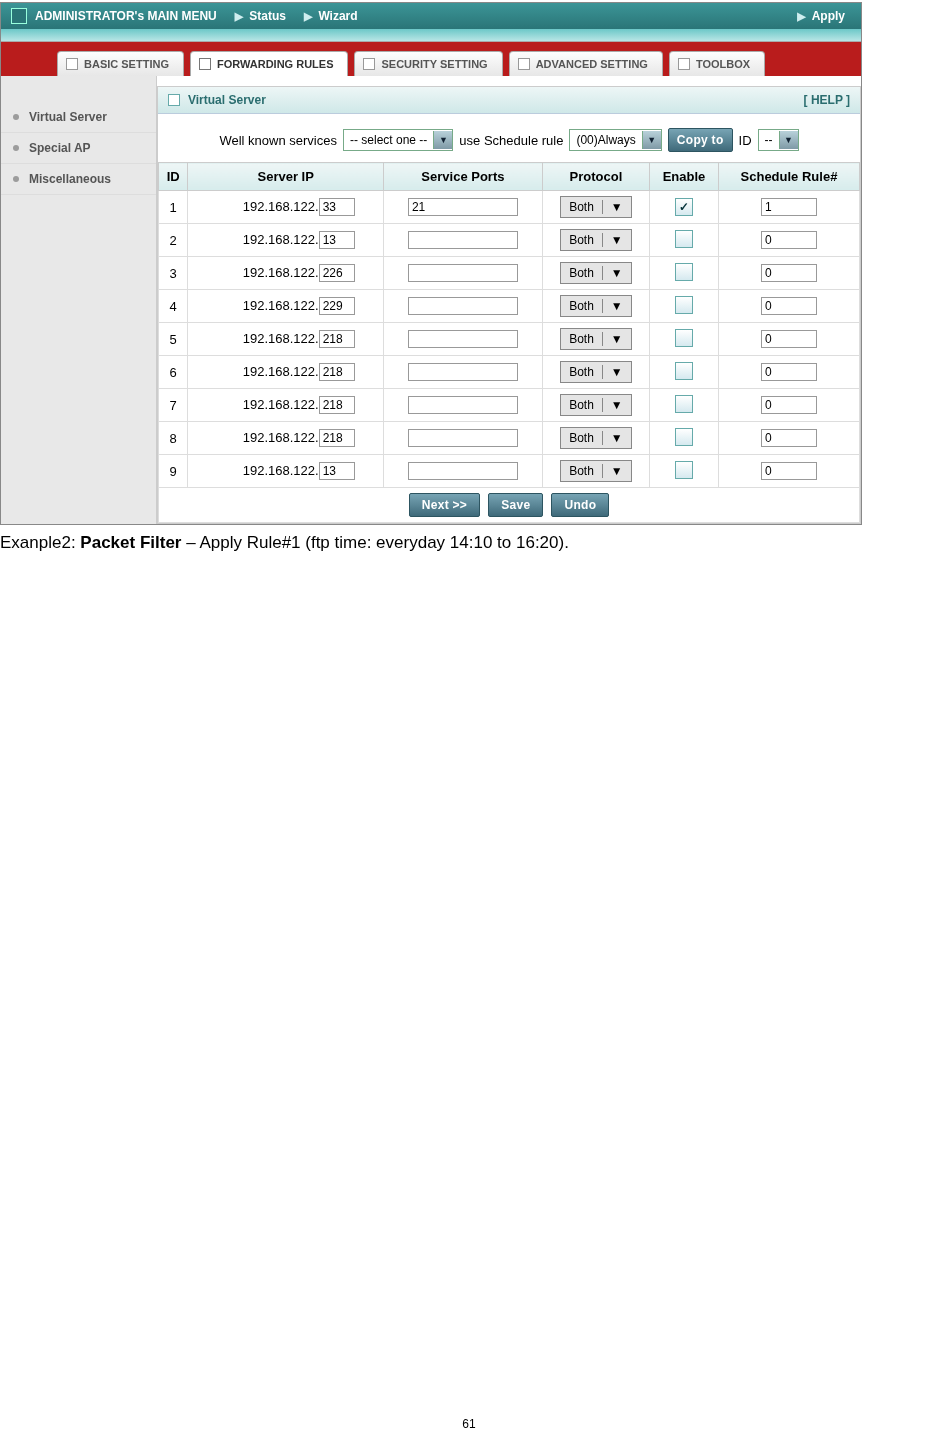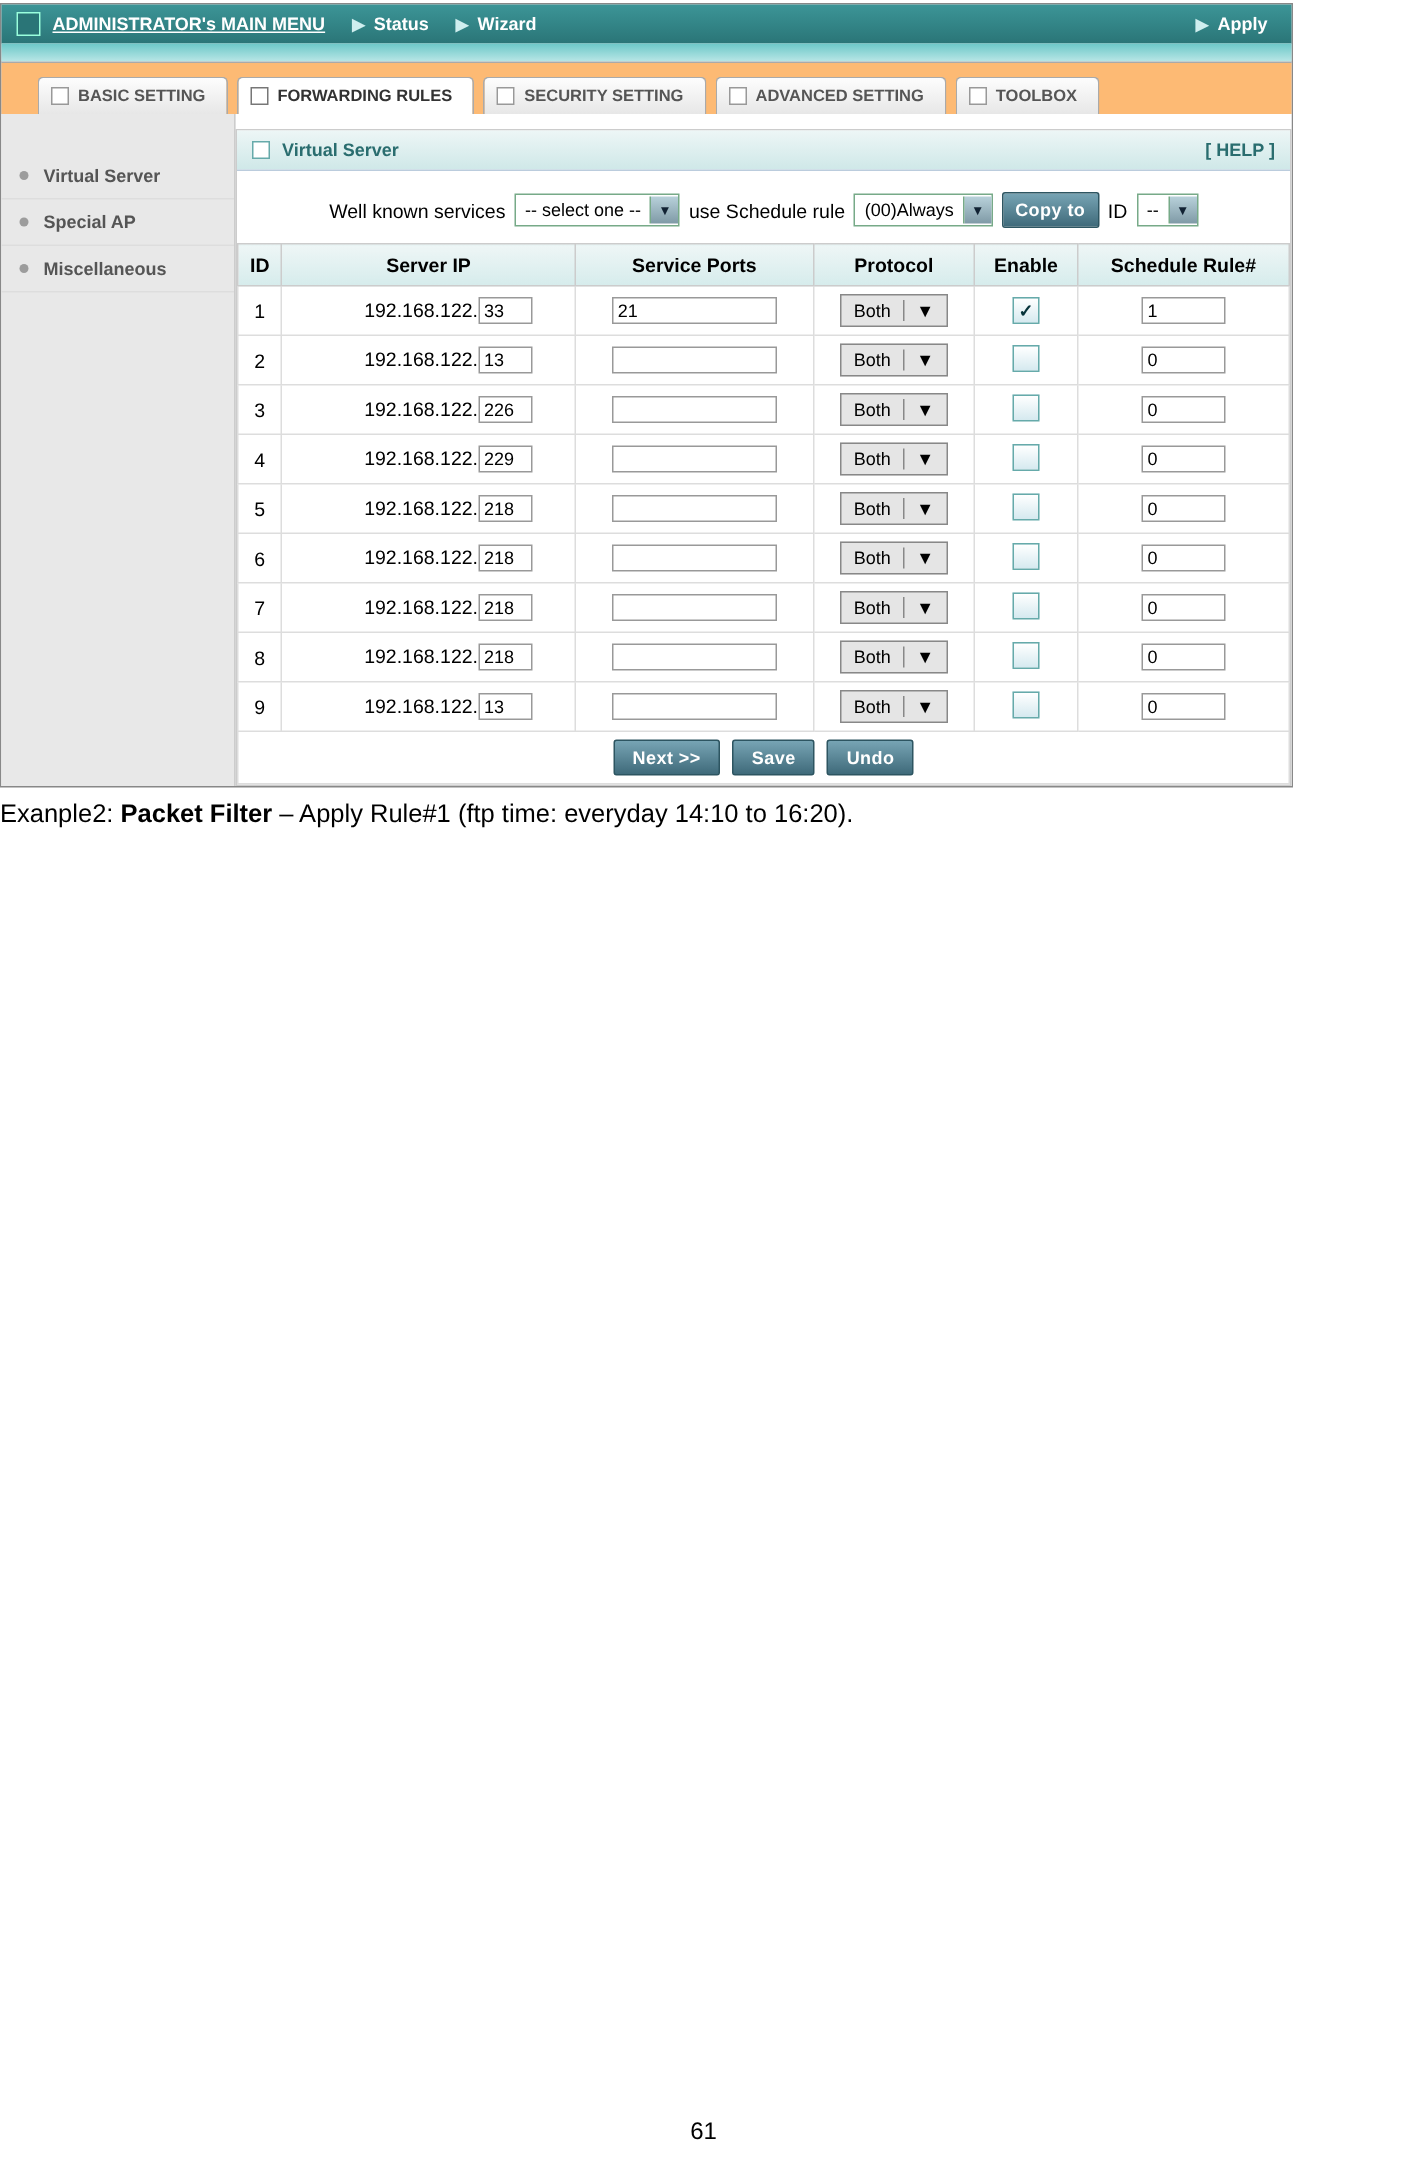--- a/index.html
+++ b/index.html
@@ -4,26 +4,26 @@
 <style>
   body { margin:0; background:#fff; font-family:Arial,Helvetica,sans-serif; font-size:14px; color:#000; }
   .page { width:938px; margin:0 auto; position:relative; min-height:1447px; }
   .ex1,.ex2 { font-size:17px; margin:4px 0 4px 0; }
   .ex1 b,.ex2 b { font-weight:bold; }
   .router-shot { width:860px; margin:2px 0 8px 0; border:1px solid #888; font-size:12px; }
   
   .topbar { display:flex; align-items:center; background:linear-gradient(#3c9597,#2a7577); color:#fff; height:26px; font-weight:bold; }
   .topbar .bullet { width:14px; height:14px; border:1px solid #9fd; margin:0 6px 0 10px; background:#2a7577; }
   .topbar .arrow { color:#cfeeef; padding:0 6px 0 18px; font-size:11px; }
-  .topbar .mm { padding-left:2px;text-decoration:underline; }
+  .topbar .mm { padding-left:2px; }
   .topbar .slot { display:flex; align-items:center; }
   .topbar .grow { flex:1; }
   .light-strip { height:12px; background:linear-gradient(#6cc8c8,#b9e6e6); border-bottom:1px solid #aaa; }
   
-  .tabs { display:flex; align-items:flex-end; height:34px; background:#fdba74; padding-left:24px; gap:6px; }
+  .tabs { display:flex; align-items:flex-end; height:34px; background:#b91c1c; padding-left:56px; gap:6px; }
   .tab { display:flex; align-items:center; height:24px; padding:0 14px 0 8px; border:1px solid #aaa; border-bottom:none; border-radius:4px 4px 0 0; background:linear-gradient(#fdfdfd,#e7e7e7); font-size:11px; font-weight:bold; color:#555; }
   .tab.active { background:linear-gradient(#fff,#fff); color:#333; }
   .tab .sq { width:10px; height:10px; border:1px solid #999; background:#fff; margin-right:6px; }
   .tab.active .sq { border-color:#777; }
   
   .mainwrap { display:flex; background:#fff; }
   .sidebar { width:155px; background:#e8e8e8; border-right:1px solid #ccc; padding-top:26px; }
   .side-item { display:flex; align-items:center; height:30px; padding-left:12px; color:#555; font-weight:bold; font-size:12px; border-bottom:1px solid #ddd; }
   .side-item .dot { width:6px; height:6px; background:#9c9c9c; border-radius:50%; margin-right:10px; }
   .content { flex:1; padding:10px 0 0 0; }
@@ -47,21 +47,21 @@
   .txtin.w40 { width:36px; }
   .txtin.w90 { width:110px; }
   .txtin.w50 { width:56px; }
   .proto-sel { display:inline-flex; align-items:center; border:1px solid #888; background:#e5e5e5; height:20px; }
   .proto-sel span { padding:0 8px; font-size:12px; }
   .proto-sel .ddbtn { border-left:1px solid #888; }
   .chkbox { width:16px; height:16px; border:1px solid #6aa; background:linear-gradient(#fff,#d5e9ef); display:inline-flex; align-items:center; justify-content:center; font-size:12px; color:#06333a; }
   .chkbox.checked::after { content:"✓"; font-weight:bold; }
   .btrow td { padding:12px 0;border-radius:11px; }
   .btns { display:flex; gap:8px; justify-content:center; }
-  .pagenum { position:absolute; bottom:18px; left:0; right:0; text-align:center; font-size:16px; }
+  .pagenum { position:absolute; bottom:18px; left:0; right:0; text-align:center; font-size:12px; }
 </style>
 </head>
 <body>
 <div class="page">
 
 
 <div class="router-shot">
 
   <div class="topbar">
     <div class="slot">

